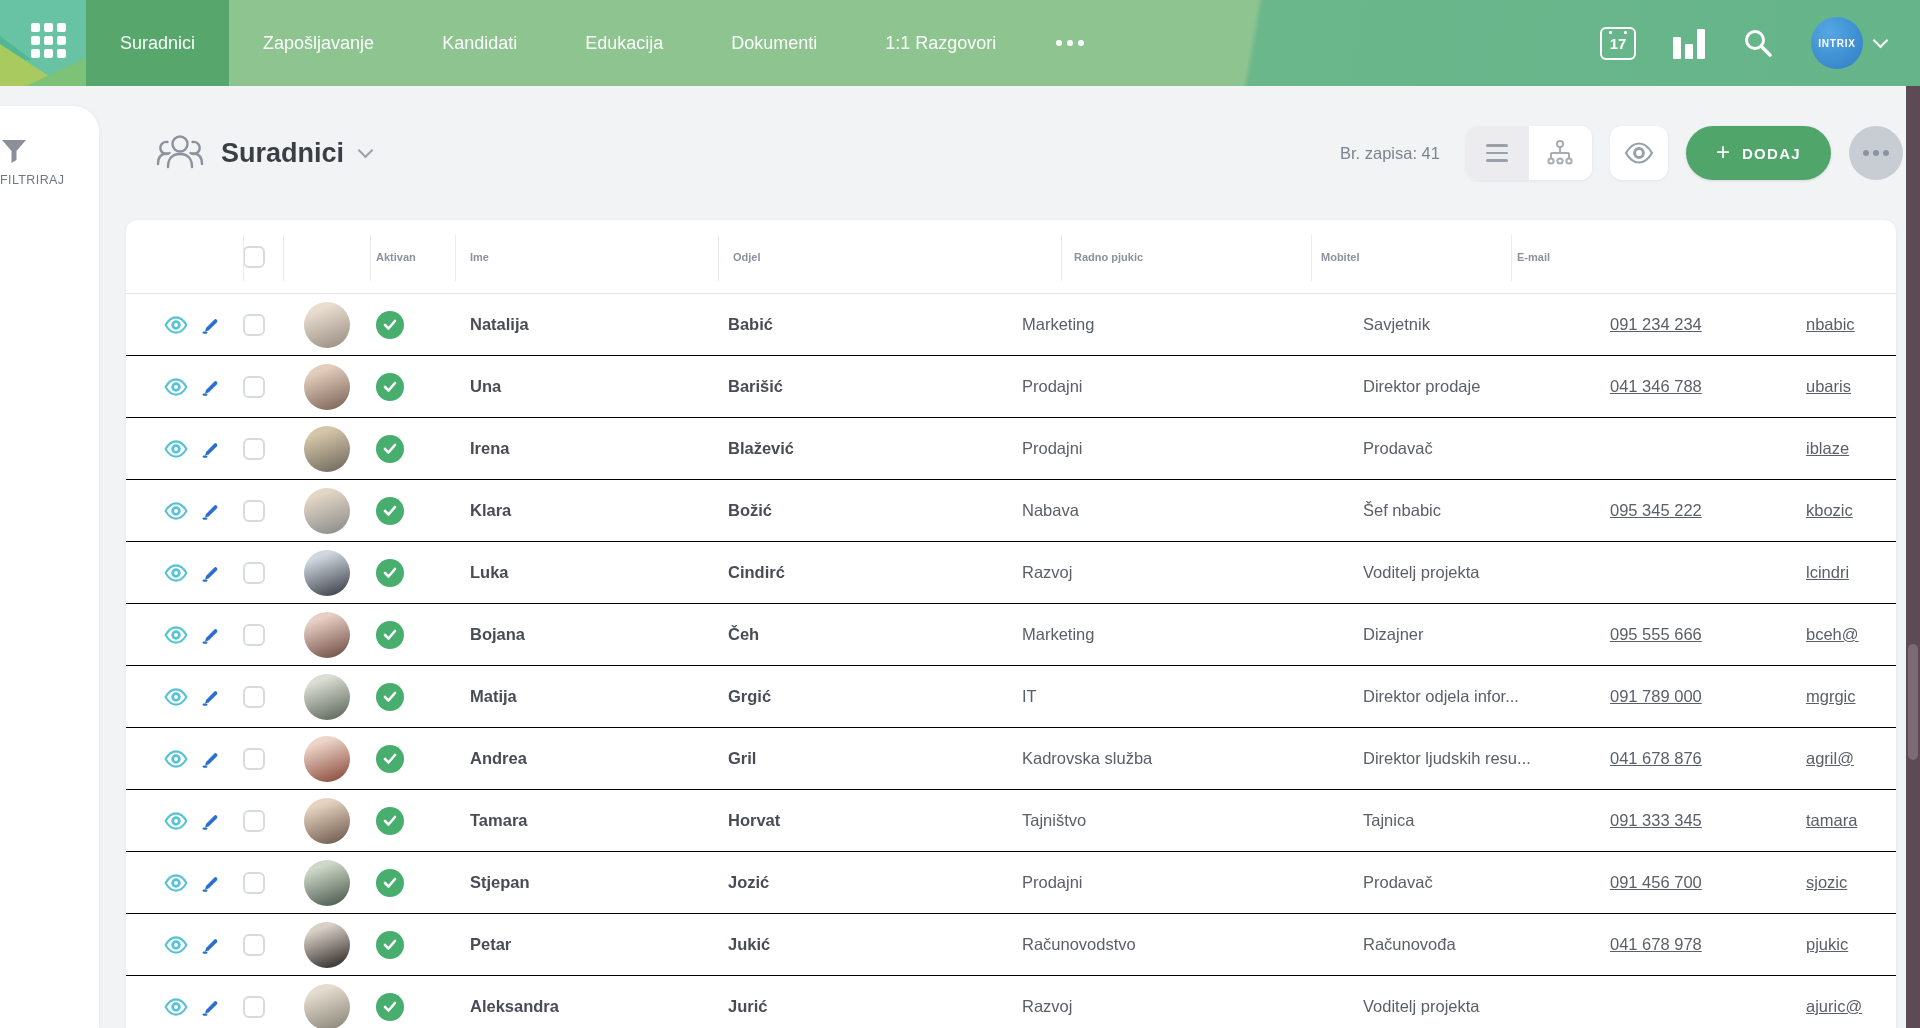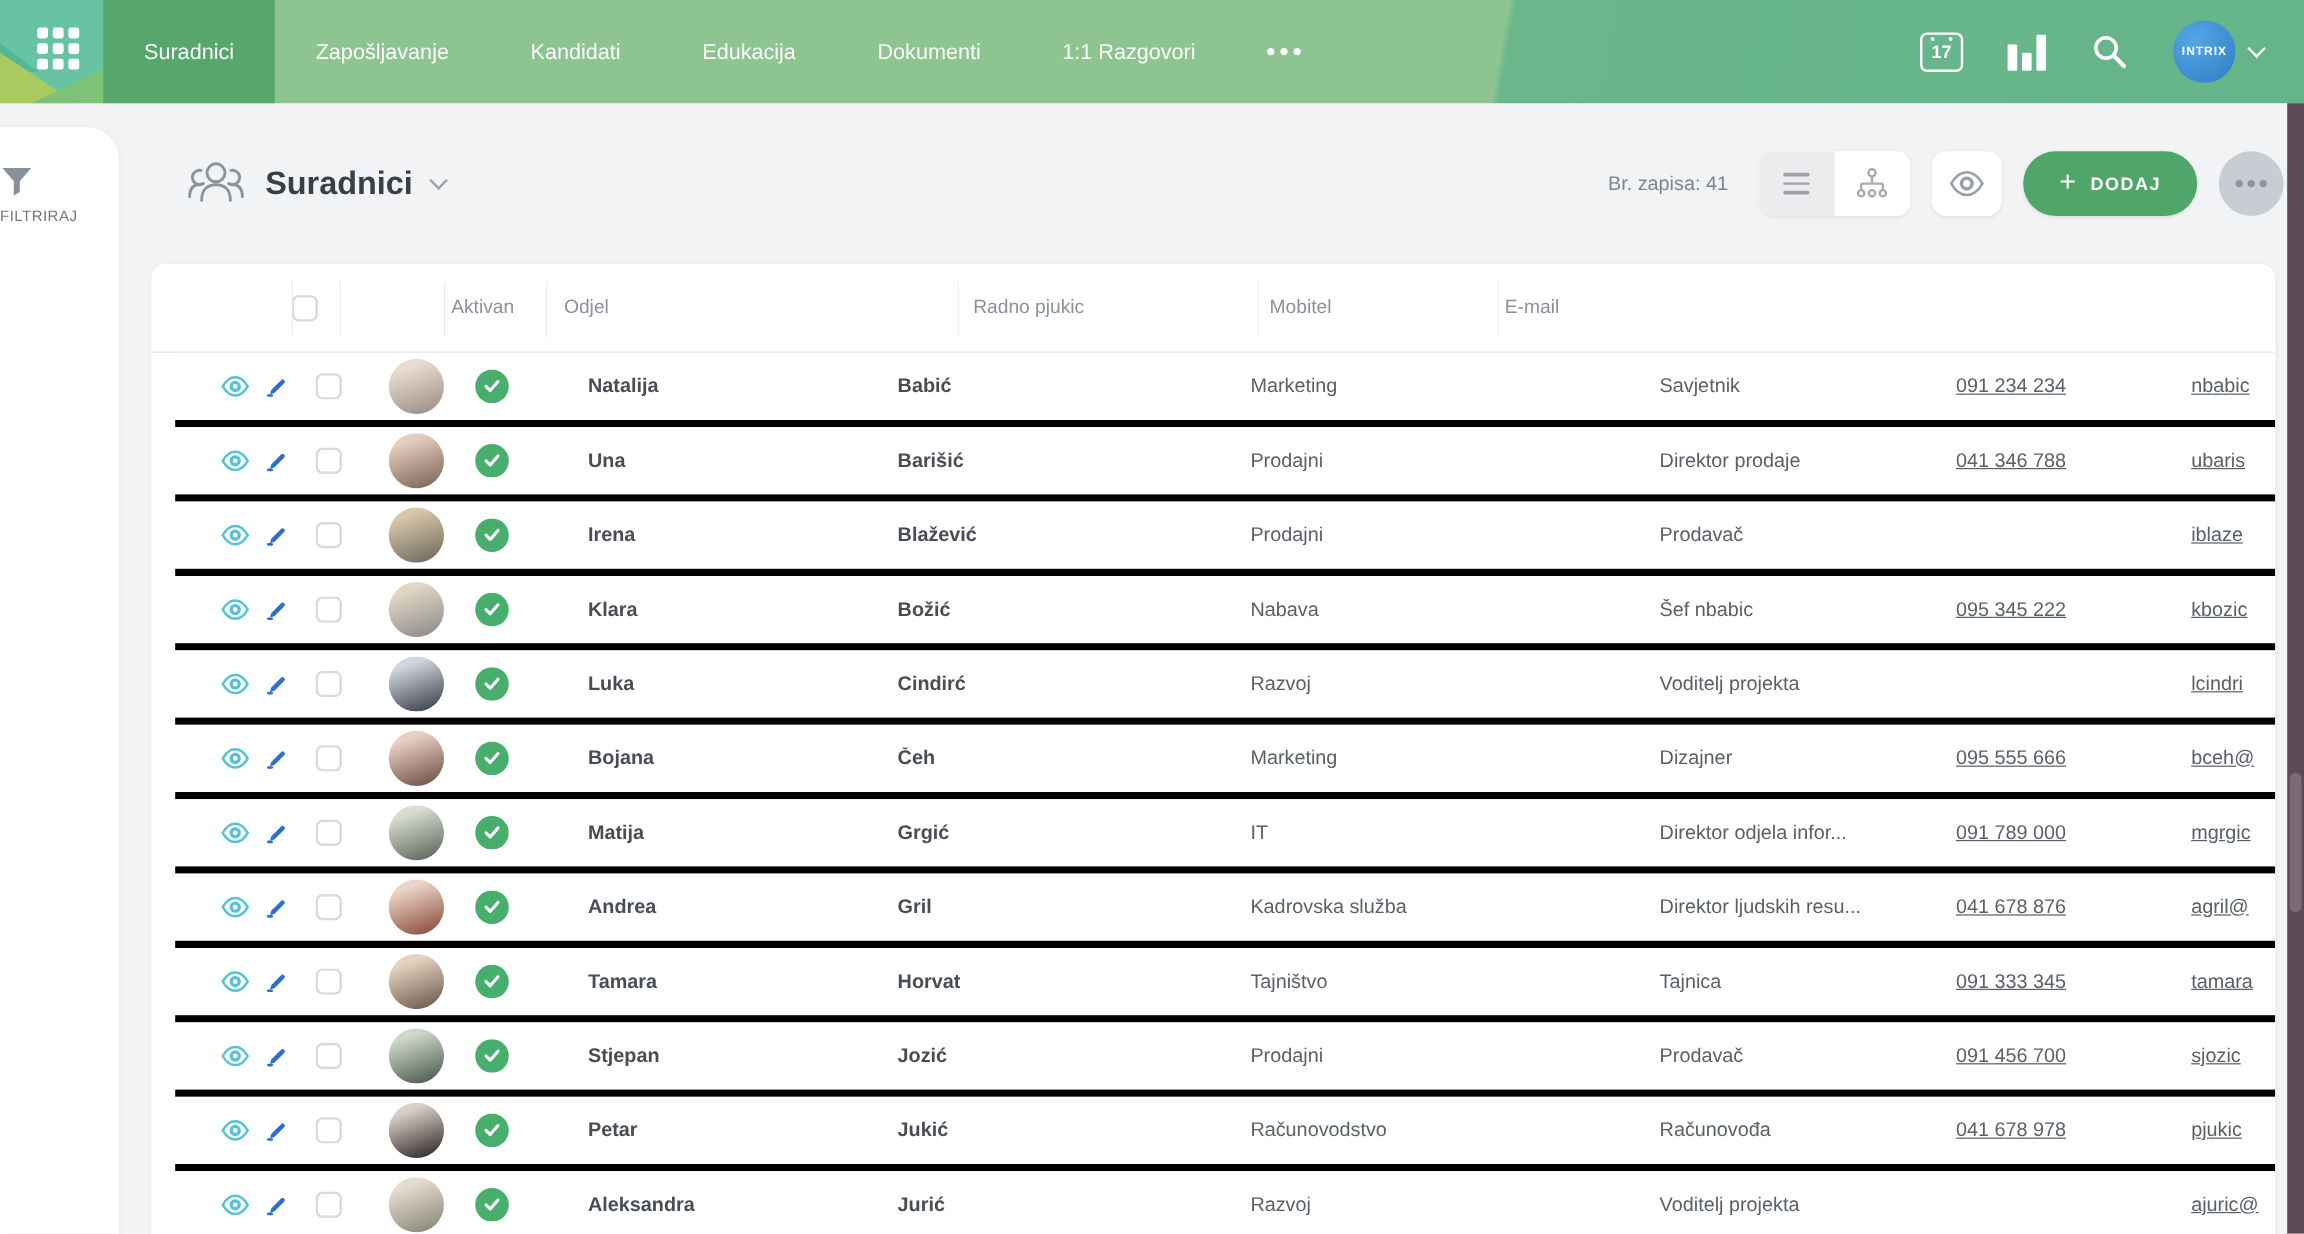--- a/index.html
+++ b/index.html
@@ -64,24 +64,24 @@
   .add-label { font-size:15px; font-weight:bold; letter-spacing:1.3px; }
   .more-btn { width:54px; height:54px; border-radius:50%; background:#c8cdd4; display:flex;
     align-items:center; justify-content:center; gap:4px; cursor:pointer; }
   .more-btn i { width:6px; height:6px; border-radius:50%; background:#8b95a0; display:block; }
 
   
   .panel { position:absolute; top:220px; left:126px; width:1770px; height:900px; background:#fff;
     border-radius:12px 12px 0 0; box-shadow:0 1px 4px rgba(40,50,60,.06); overflow:hidden; z-index:1; }
   .thead { display:flex; height:74px; align-items:center; border-bottom:1px solid #e2e4e8; }
   .thead .cell { height:52px; display:flex; align-items:center; position:relative;
-    color:#8b929d; font-size:16px; }
+    color:#8b929d; font-size:11px;font-weight:bold; }
   .thead .cell:not(:first-child)::before { content:''; position:absolute; left:0; top:4px; bottom:2px;
     width:1px; background:#e8eaed; }
-  .row { display:flex; height:62px; align-items:center; border-bottom:6px solid #000000; background:#fff;margin-left:20px; }
+  .row { display:flex; height:62px; align-items:center; border-bottom:1px solid #000000; background:#fff; }
   .cell { overflow:hidden; white-space:nowrap; }
   .col-actions { width:117px; flex:0 0 117px; display:flex; align-items:center; gap:11px; padding-left:38px; }
   .col-check   { width:40px;  flex:0 0 40px; display:flex; align-items:center; }
   .col-avatar  { width:87px;  flex:0 0 87px; display:flex; align-items:center; justify-content:center; }
   .col-aktivan { width:85px;  flex:0 0 85px; display:flex; align-items:center; padding-left:6px; }
   .col-ime     { width:263px; flex:0 0 263px; padding-left:15px; }
   .col-prezime { width:289px; flex:0 0 289px; padding-left:10px; display:flex; align-items:center; }
   .col-odjel   { width:343px; flex:0 0 343px; padding-left:15px; }
   .col-radno   { width:250px; flex:0 0 250px; padding-left:13px; }
   .col-mobitel { width:200px; flex:0 0 200px; padding-left:10px; }
@@ -247,20 +247,23 @@
 <div class="panel">
   <div class="thead">
     <div class="cell col-actions"></div>
     <div class="cell col-check">
       <div class="checkbox"></div>
     </div>
     <div class="cell col-avatar"></div>
     <div class="cell col-aktivan">
         <span>Aktivan</span>
       </div>
+    <div class="cell col-ime">
+        <span>Ime</span>
+      </div>
     <div class="cell col-odjel">
         <span>Odjel</span>
       </div>
     <div class="cell col-radno">
         <span>Radno pjukic</span>
       </div>
     <div class="cell col-mobitel">
         <span>Mobitel</span>
       </div>
     <div class="cell col-email">

